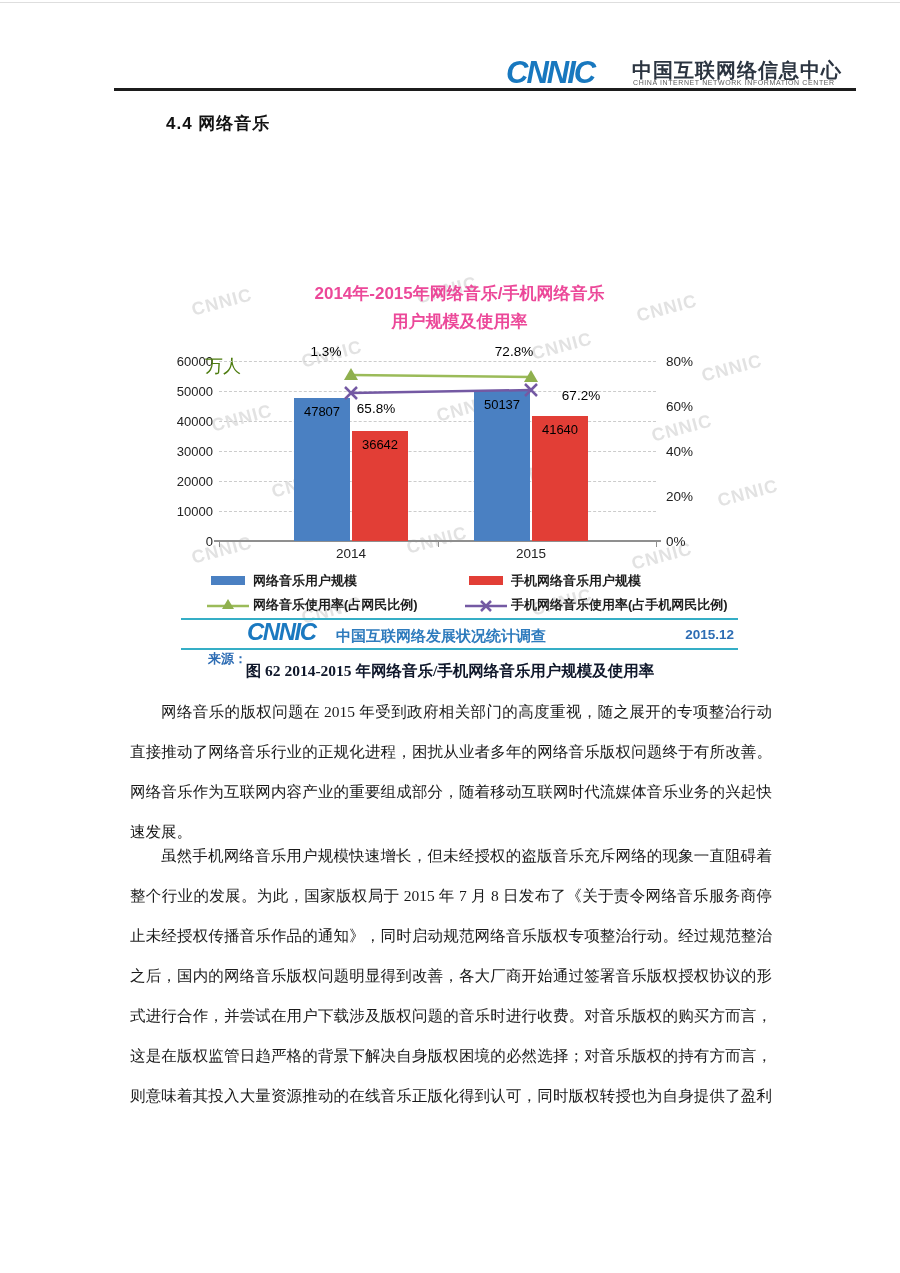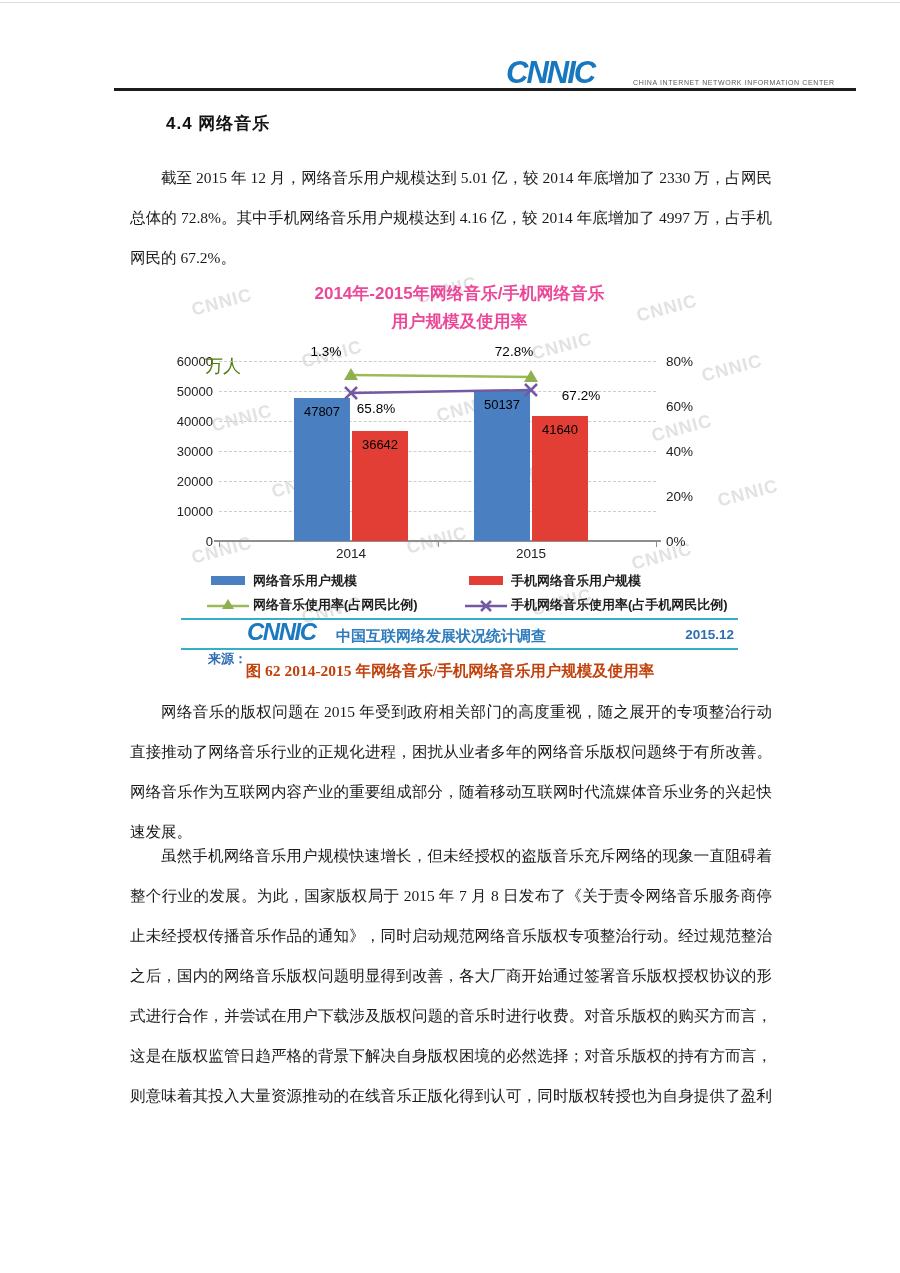--- a/index.html
+++ b/index.html
@@ -21,21 +21,21 @@
 
   
   .sec-heading { position:absolute; left:166px; top:112px; font-size:17px; font-weight:700;
                  font-family:"Liberation Sans","DejaVu Sans",sans-serif; color:#111; letter-spacing:1px; }
   .body-p { position:absolute; left:130px; width:642px; font-size:15.5px; line-height:40px;
             text-align:justify; text-indent:2em; color:#191919; }
   .p1 { top:158px; }
   .p2 { top:692px; }
   .p3 { top:836px; }
   .fig-caption { position:absolute; left:129px; width:642px; top:661px; text-align:center;
-                 font-size:15.5px; font-weight:700; color:#c2410c; }
+                 font-size:15.5px; font-weight:700; color:#0f172a; }
 
   
   .chart { position:absolute; left:181px; top:278px; width:557px; height:372px;
            font-family:"Liberation Sans","DejaVu Sans",sans-serif; }
   .wm { position:absolute; color:#c7c7c7; opacity:.5; font-weight:700; font-size:18px;
         letter-spacing:1px; transform:rotate(-15deg); z-index:0; }
   .chart-title { position:absolute; left:0; right:0; text-align:center; font-weight:700;
                  font-size:17px; color:#ec4899; z-index:1; }
   .ct1 { top:4px; } .ct2 { top:32px; }
   .unit-label { position:absolute; left:24px; top:76px; font-size:18px; color:#4d7c0f; z-index:1; }
@@ -76,25 +76,25 @@
   .f-mag-handle { position:absolute; left:15px; top:17px; width:5px; height:13px; background:#2fb3e3;
                   transform:rotate(-45deg); border-radius:2px; }
 </style>
 </head>
 <body>
 
 <div class="page">
   <div class="scan-line"></div>
 
   <div class="h-logo">CNNIC</div>
+  <div class="h-org-cn">中国互联网络信息中心</div>
   <div class="h-org-en">CHINA INTERNET NETWORK INFORMATION CENTER</div>
   <div class="h-rule"></div>
 
   <div class="sec-heading">4.4 网络音乐</div>
-  <p class="body-p p1">截至 2015 年 12 月，网络音乐用户规模达到 5.01 亿，较 2014 年底增加了 2330 万，占网民总体的 72.8%。其中手机网络音乐用户规模达到 4.16 亿，较 2014 年底增加了 4997 万，占手机网民的 67.2%。</p>
 
   <div class="chart">
     <span class="wm" style="left:10px;top:14px">CNNIC</span>
     <span class="wm" style="left:235px;top:2px">CNNIC</span>
     <span class="wm" style="left:455px;top:20px">CNNIC</span>
     <span class="wm" style="left:120px;top:66px">CNNIC</span>
     <span class="wm" style="left:350px;top:58px">CNNIC</span>
     <span class="wm" style="left:520px;top:80px">CNNIC</span>
     <span class="wm" style="left:30px;top:130px">CNNIC</span>
     <span class="wm" style="left:255px;top:120px">CNNIC</span>

